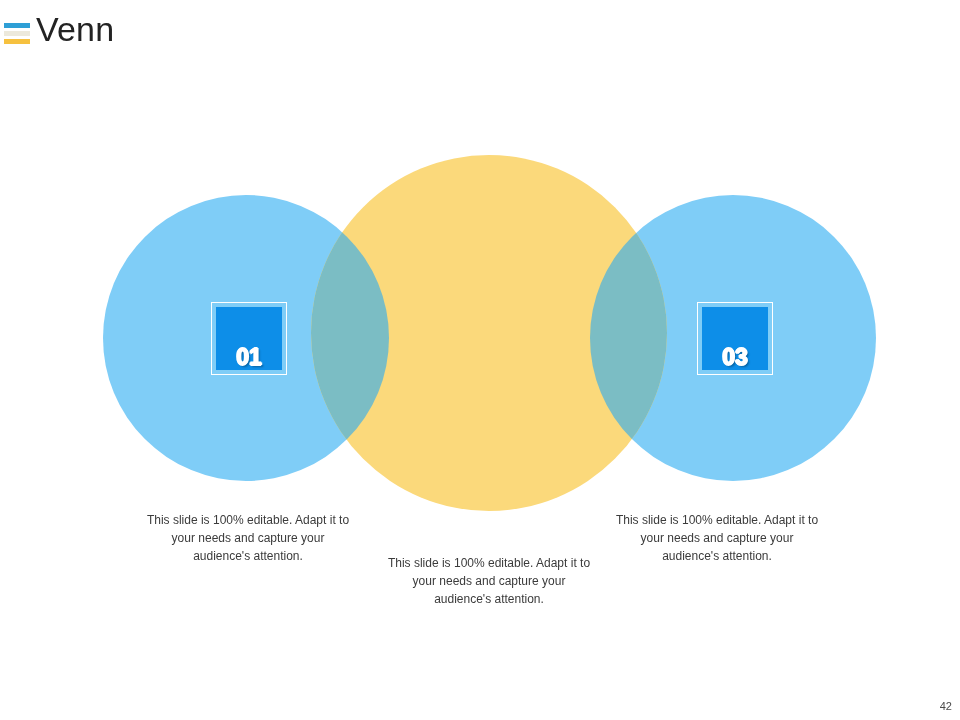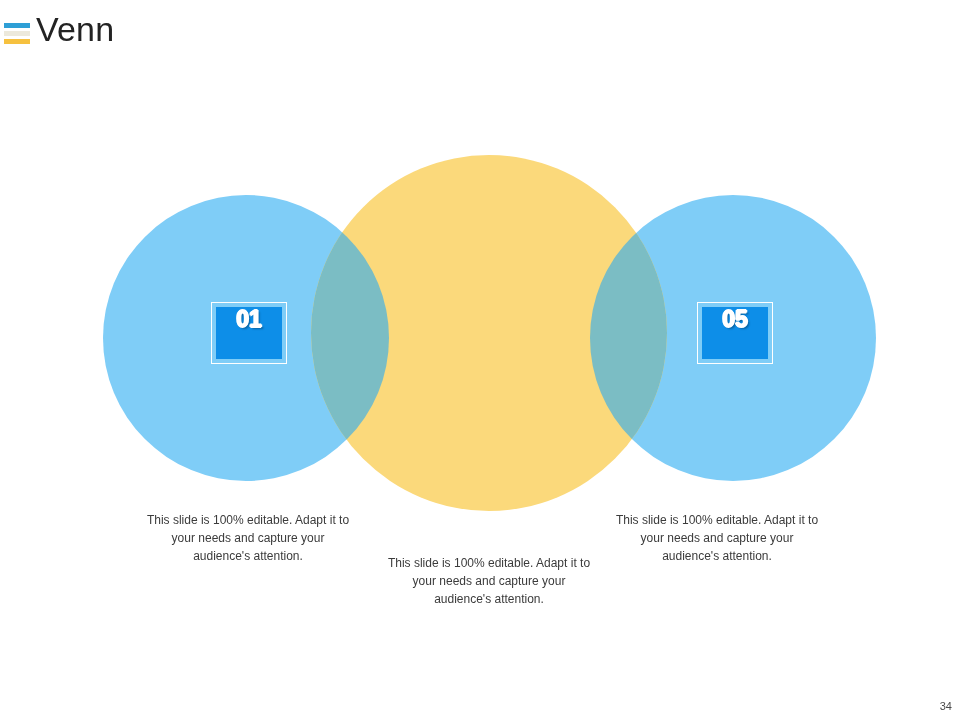--- a/index.html
+++ b/index.html
@@ -69,28 +69,28 @@
   .venn-svg {
     position: absolute;
     left: 0;
     top: 0;
   }
 
   
   .badge {
     position: absolute;
     width: 66px;
-    height: 52px;
+    height: 63px;
     box-sizing: border-box;
     background: #0d8ee8;
     border: 1px solid #0d8ee8;
     outline: 1px solid #ffffff;
     outline-offset: 4px;
     display: flex;
-    align-items: flex-start;
+    align-items: flex-end;
     justify-content: center;
   }
   .badge-label {
     font-size: 23px;
     font-weight: bold;
     line-height: 1;
     letter-spacing: 0px;
     color: #ffffff;
     text-shadow:
        1px 0 0 #ffffff,
@@ -162,23 +162,23 @@
       <circle cx="733" cy="338" r="143" fill="#7bbdc4"></circle>
     </g>
   </svg>
 
   <div class="badge badge-1">
     <span class="badge-label">01</span>
   </div>
 
 
   <div class="badge badge-3">
-    <span class="badge-label">05</span>
+    <span class="badge-label">03</span>
   </div>
 
   <div class="caption caption-1">This slide is 100% editable. Adapt it to your needs and capture your audience's attention.</div>
 
   <div class="caption caption-2">This slide is 100% editable. Adapt it to your needs and capture your audience's attention.</div>
 
   <div class="caption caption-3">This slide is 100% editable. Adapt it to your needs and capture your audience's attention.</div>
 </div>
 
-<div class="page-number">34</div>
+<div class="page-number">42</div>
 
 </body></html>

